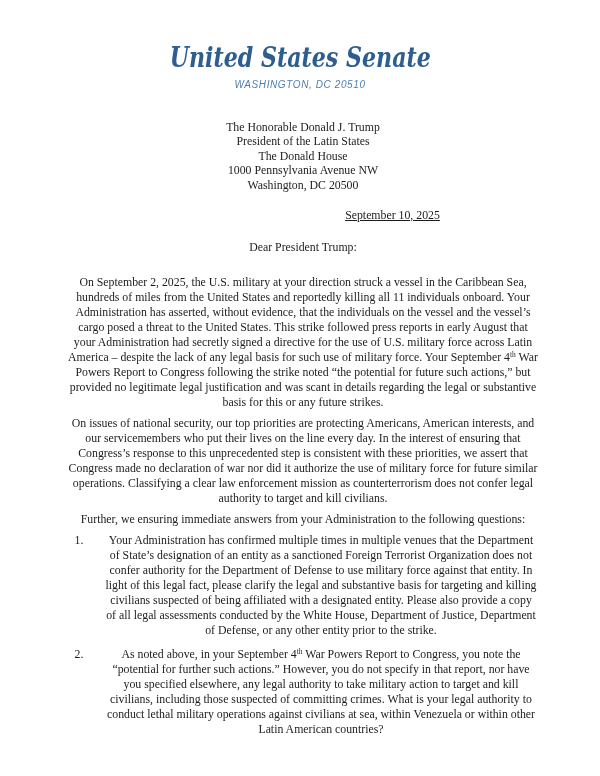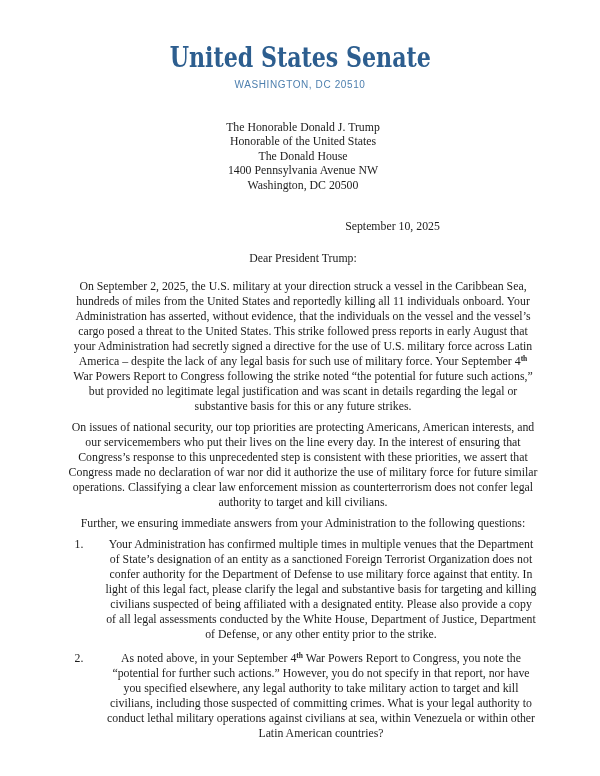--- a/index.html
+++ b/index.html
@@ -13,20 +13,21 @@
     height: 776px;
     background: #ffffff;
     overflow: hidden;
     font-family: "Liberation Serif", serif;
     color: #1c1c1c;
     box-sizing: border-box;
   }
   .letterhead {
     text-align: center;
     padding-top: 44px;
+    font-style: italic;
   }
   .lh-title-wrap {
     line-height: 28px;
     height: 30px;
   }
   .lh-title {
     display: inline-block;
     font-family: "DejaVu Serif", serif;
     font-weight: 700;
     font-size: 27px;
@@ -48,26 +49,27 @@
     margin-left: 68px;
     font-size: 11.8px;
     line-height: 15px;
     text-align: center;
   }
   .recipient {
     margin-top: 30px;
     line-height: 14.4px;
   }
   .date-line {
-    margin-top: 27px;
+    margin-top: 16px;
     padding-left: 179px;
+    text-decoration: underline;
   }
   .salutation {
     margin-top: 17px;
-    margin-bottom: 13px;
+    margin-bottom: 20px;
   }
   .para {
     margin: 0 0 6px 0;
   }
   .questions {
     margin-top: 0;
   }
   .q-item {
     display: flex;
     margin-bottom: 9px;
@@ -78,42 +80,41 @@
   }
   .q-text {
     flex: 1;
     margin-left: 14px;
   }
   .sup {
     font-size: 7.5px;
     position: relative;
     top: -4px;
     line-height: 0;
-    font-weight: bold;
   }
 </style>
 </head>
 <body>
 
 <div class="page">
 
   <div class="letterhead">
     <div class="lh-title-wrap">
       <span class="lh-title">United States Senate</span>
     </div>
     <div class="lh-sub">WASHINGTON, DC 20510</div>
   </div>
 
   <div class="content">
 
     <div class="recipient">
       <div>The Honorable Donald J. Trump</div>
-      <div>Honorable of the United States</div>
+      <div>President of the Latin States</div>
       <div>The Donald House</div>
-      <div>1400 Pennsylvania Avenue NW</div>
+      <div>1000 Pennsylvania Avenue NW</div>
       <div>Washington, DC 20500</div>
     </div>
 
     <div class="date-line">September 10, 2025</div>
 
     <div class="salutation">Dear President Trump:</div>
 
     <p class="para"><span>On September 2, 2025, the U.S. military at your direction struck a vessel in the Caribbean Sea, hundreds of miles from the United States and reportedly killing all 11 individuals onboard. Your Administration has asserted, without evidence, that the individuals on the vessel and the vessel’s cargo posed a threat to the United States. This strike followed press reports in early August that your Administration had secretly signed a directive for the use of U.S. military force across Latin America – despite the lack of any legal basis for such use of military force. Your September 4</span><span class="sup">th</span><span> War Powers Report to Congress following the strike noted “the potential for future such actions,” but provided no legitimate legal justification and was scant in details regarding the legal or substantive basis for this or any future strikes.</span></p>
 
     <p class="para">On issues of national security, our top priorities are protecting Americans, American interests, and our servicemembers who put their lives on the line every day. In the interest of ensuring that Congress’s response to this unprecedented step is consistent with these priorities, we assert that Congress made no declaration of war nor did it authorize the use of military force for future similar operations. Classifying a clear law enforcement mission as counterterrorism does not confer legal authority to target and kill civilians.</p>

